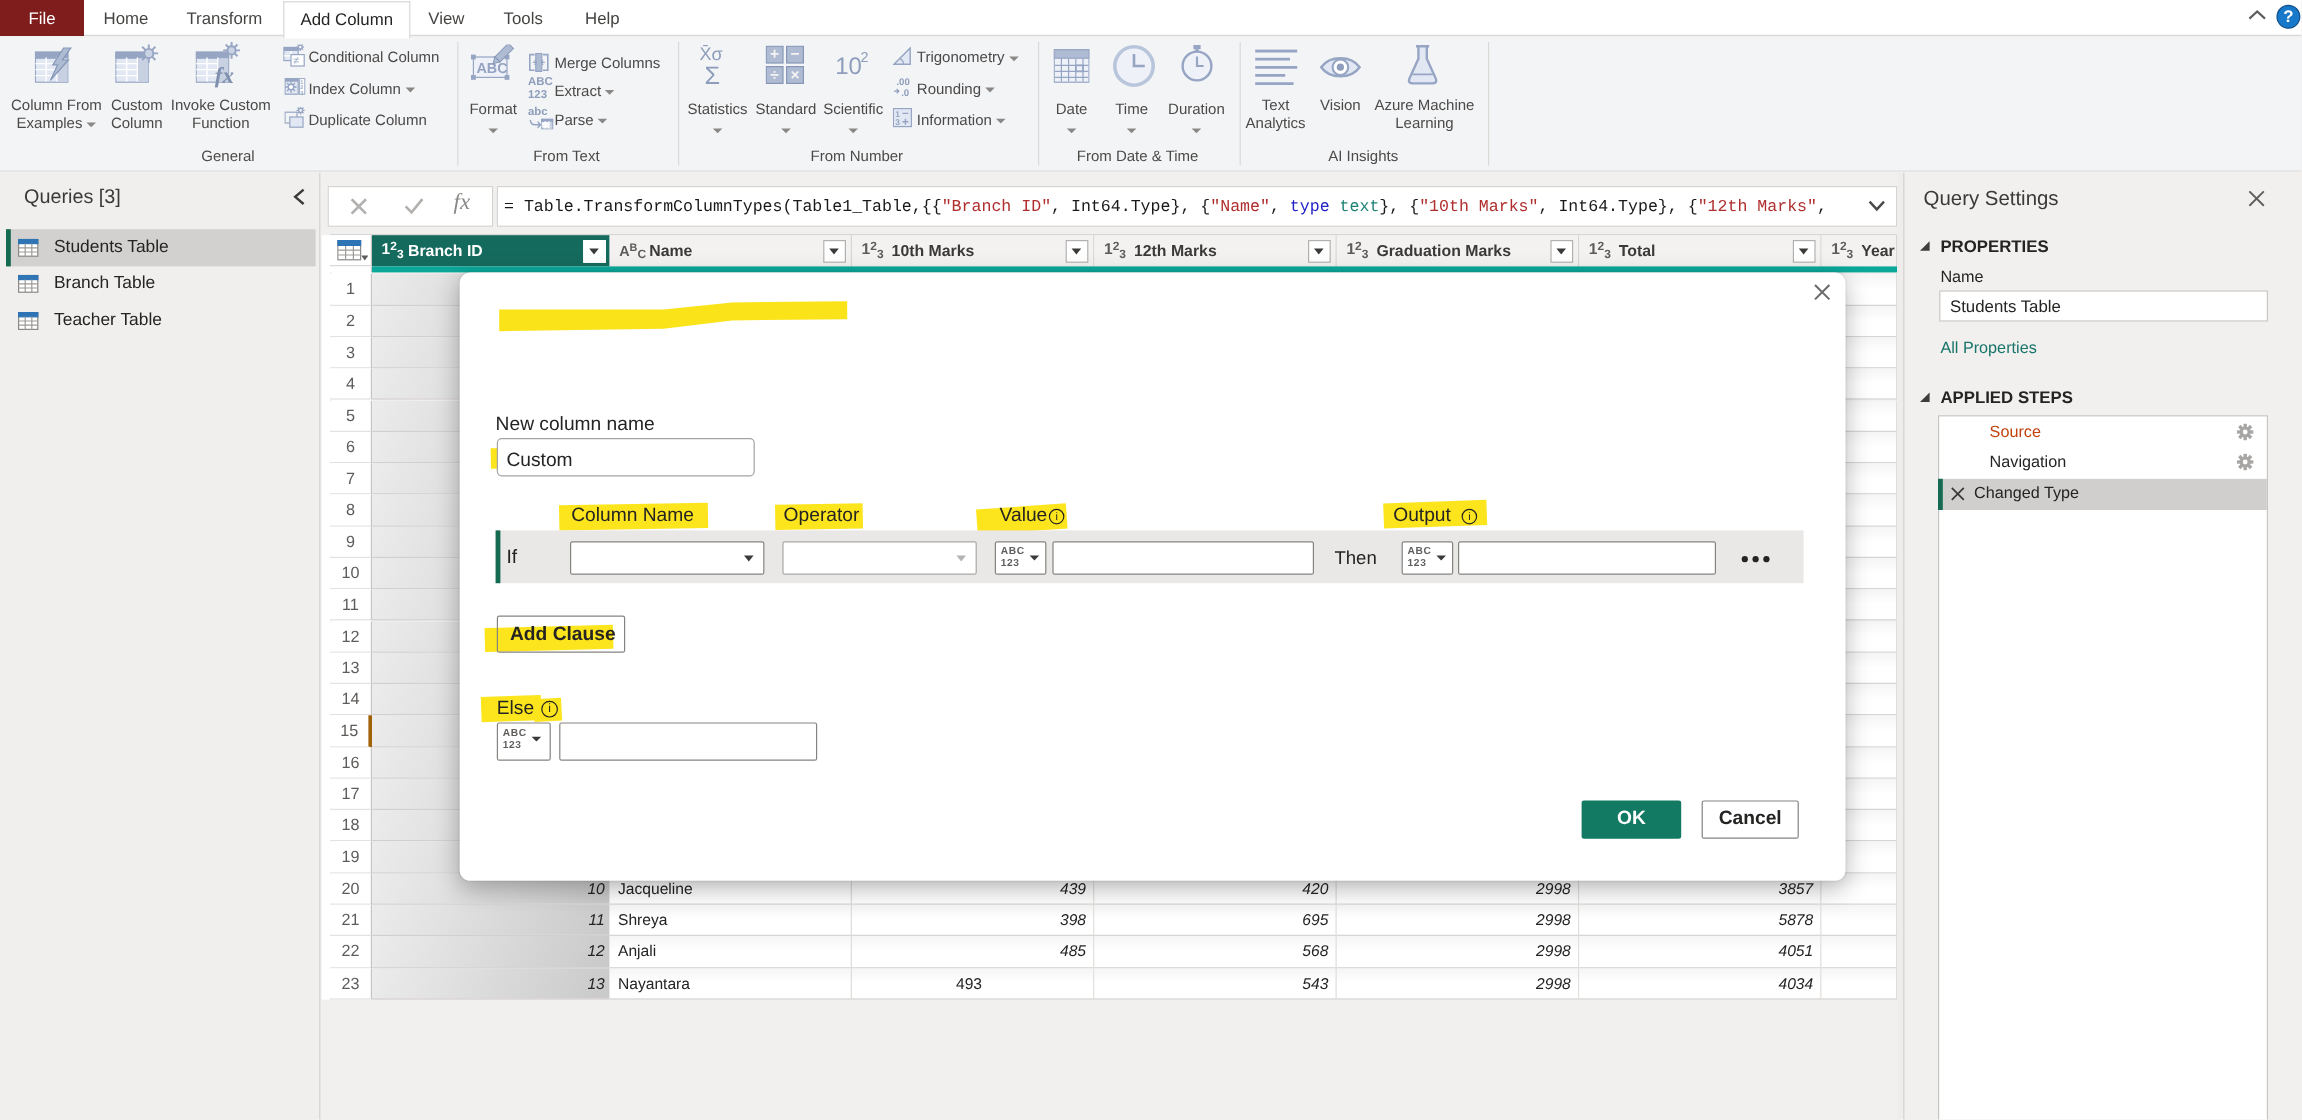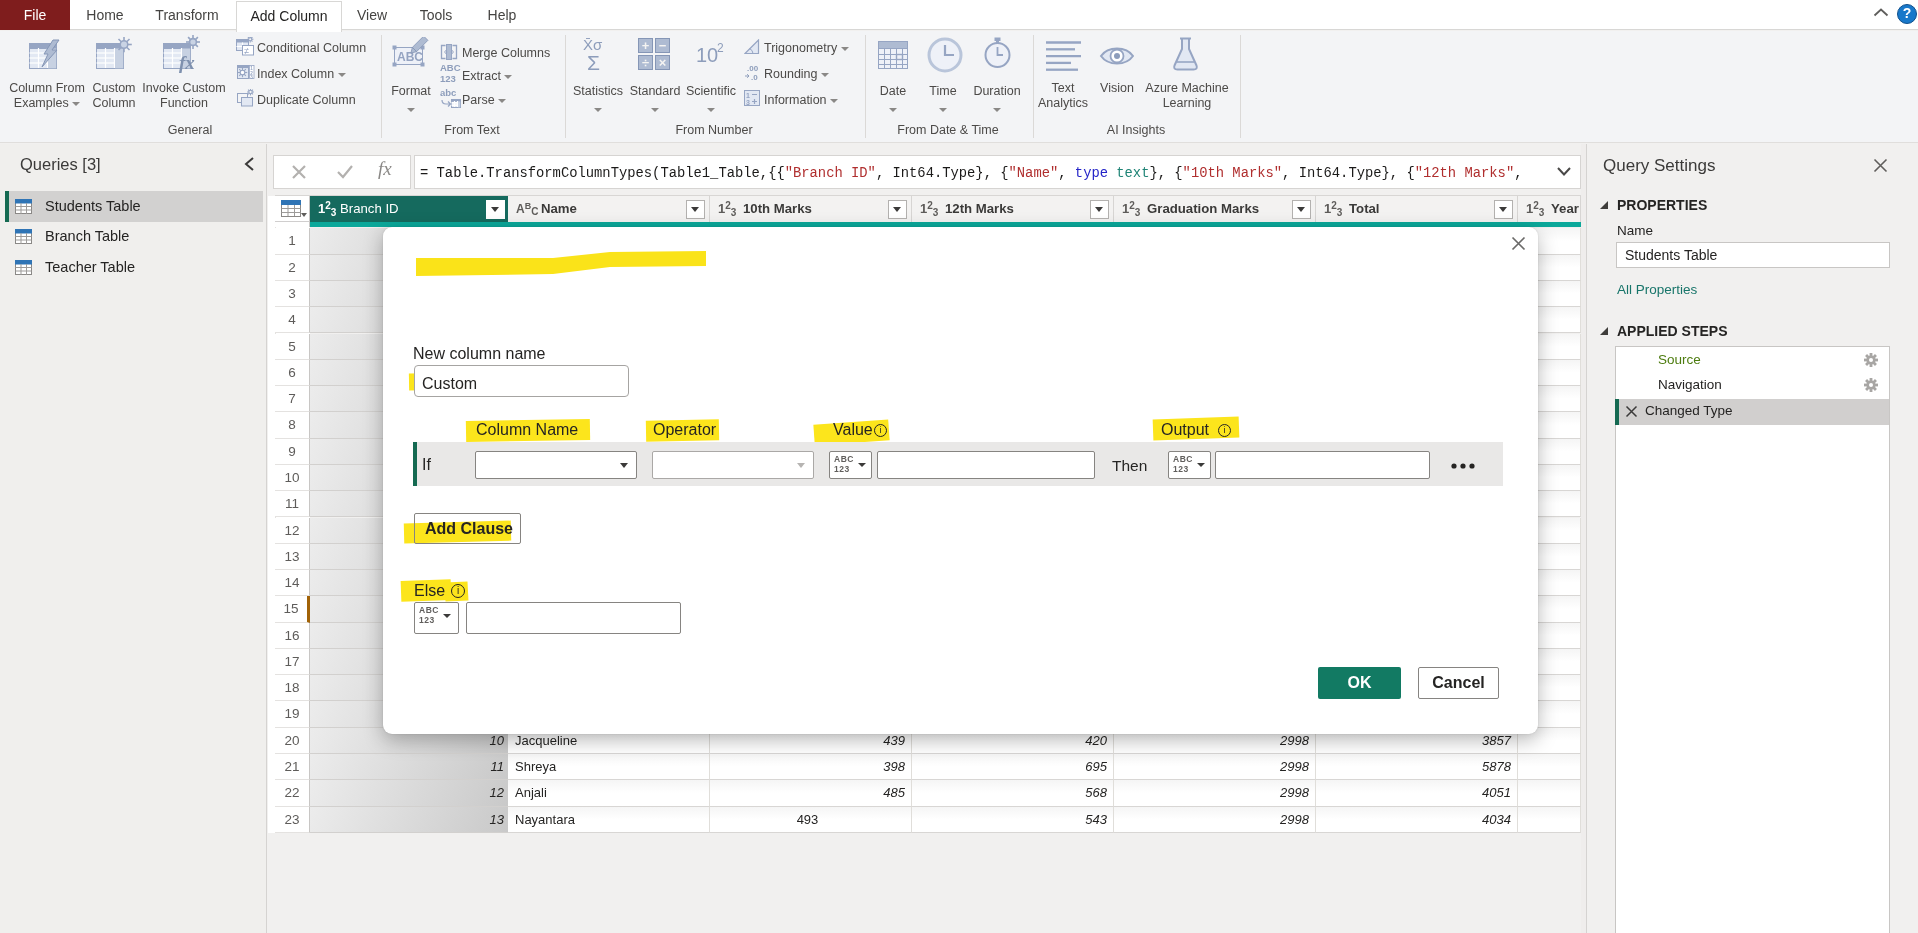--- a/index.html
+++ b/index.html
@@ -327,21 +327,21 @@
 <div class="a" style="left:275px;top:195px;width:1306px;height:1px;background:#d8d6d4"></div>
 <div class="a" style="left:275px;top:196px;width:35px;height:26px;background:#fff;border-right:1px solid #c8c6c4;border-bottom:1px solid #d0cece"></div>
 <svg class="a" style="left:281px;top:200px" width="26" height="19">
     <rect x="0.5" y="0.5" width="19" height="16" fill="#fff" stroke="#8a8886"></rect>
     <rect x="0.5" y="0.5" width="19" height="4" fill="#2f74b5" stroke="#2f74b5"></rect>
     <path d="M0.5,8.5H19.5 M0.5,12.5H19.5 M7,5V16 M13.5,5V16" stroke="#9d9b99" stroke-width="1" fill="none"></path>
     <polygon points="20,13 26,13 23,17" fill="#5f5e5c"></polygon>
   </svg>
 <div class="a" style="left:310px;top:196px;width:198px;height:26px;background:#156a5e"></div>
 <div class="a" style="left:318px;top:200px;color:#fff;font-size:13px;font-weight:bold">1<span style="font-size:10px;vertical-align:4px">2</span><span style="font-size:10px;vertical-align:-3px">3</span></div>
-<div class="a" style="left:340px;top:201px;color:#fff;font-size:13.2px;font-weight:normal">Branch ID</div>
+<div class="a" style="left:340px;top:201px;color:#fff;font-size:13.2px;font-weight:bold">Branch ID</div>
 <div class="a" style="left:486px;top:199.5px;width:19px;height:19px;background:#fff;border:1px solid #fff"></div>
 <div class="a" style="left:491px;top:207px;width:0;height:0;border-left:4.5px solid transparent;border-right:4.5px solid transparent;border-top:5px solid #3b3a39"></div>
 <div class="a" style="left:508px;top:196px;width:202px;height:26px;background:#f3f2f1;border-right:1px solid #d7d5d3"></div>
 <div class="a" style="left:516px;top:201px;color:#5e5c5a;font-size:12px;font-weight:bold">A<span style="font-size:9px;vertical-align:4px">B</span><span style="font-size:10px;vertical-align:-2px">C</span></div>
 <div class="a" style="left:541px;top:201px;color:#3b3a39;font-size:13.2px;font-weight:bold;width:169px;overflow:hidden;white-space:nowrap">Name</div>
 <div class="a" style="left:686px;top:199.5px;width:19px;height:19px;background:#fff;border:1px solid #b3b1af"></div>
 <div class="a" style="left:691px;top:207px;width:0;height:0;border-left:4.5px solid transparent;border-right:4.5px solid transparent;border-top:5px solid #3b3a39"></div>
 <div class="a" style="left:710px;top:196px;width:202px;height:26px;background:#f3f2f1;border-right:1px solid #d7d5d3"></div>
 <div class="a" style="left:718px;top:200px;color:#5e5c5a;font-size:13px;font-weight:bold">1<span style="font-size:10px;vertical-align:4px">2</span><span style="font-size:10px;vertical-align:-3px">3</span></div>
 <div class="a" style="left:743px;top:201px;color:#3b3a39;font-size:13.2px;font-weight:bold;width:169px;overflow:hidden;white-space:nowrap">10th Marks</div>
@@ -582,21 +582,21 @@
     <path d="M1.5,1.5 L13.5,13.5 M13.5,1.5 L1.5,13.5" stroke="#605e5c" stroke-width="1.6" fill="none"></path>
   </svg>
 <div class="a tri" style="left:1600px;top:201px"></div>
 <div class="a" style="left:1617px;top:197px;font-size:14px;font-weight:bold;color:#252423">PROPERTIES</div>
 <div class="a" style="left:1617px;top:223px;font-size:13.5px;color:#252423">Name</div>
 <div class="a" style="left:1616px;top:242px;width:274px;height:26px;background:#fff;border:1px solid #c8c6c4;font-size:14px;color:#252423;line-height:24px;padding-left:8px">Students Table</div>
 <div class="a" style="left:1617px;top:282px;font-size:13.5px;color:#18756a">All Properties</div>
 <div class="a tri" style="left:1600px;top:327px"></div>
 <div class="a" style="left:1617px;top:323px;font-size:14px;font-weight:bold;color:#252423">APPLIED STEPS</div>
 <div class="a" style="left:1615px;top:346px;width:275px;height:600px;background:#fff;border:1px solid #c8c6c4"></div>
-<div class="a" style="left:1658px;top:352px;font-size:13.5px;color:#4d7c0f">Source</div>
+<div class="a" style="left:1658px;top:352px;font-size:13.5px;color:#c2410c">Source</div>
 <svg class="a" style="left:1864px;top:353px" width="14" height="14">
     <rect x="5.6" y="0" width="2.8" height="3.4" fill="#a8a6a4" transform="rotate(0 7 7)"></rect>
     <rect x="5.6" y="0" width="2.8" height="3.4" fill="#a8a6a4" transform="rotate(45 7 7)"></rect>
     <rect x="5.6" y="0" width="2.8" height="3.4" fill="#a8a6a4" transform="rotate(90 7 7)"></rect>
     <rect x="5.6" y="0" width="2.8" height="3.4" fill="#a8a6a4" transform="rotate(135 7 7)"></rect>
     <rect x="5.6" y="0" width="2.8" height="3.4" fill="#a8a6a4" transform="rotate(180 7 7)"></rect>
     <rect x="5.6" y="0" width="2.8" height="3.4" fill="#a8a6a4" transform="rotate(225 7 7)"></rect>
     <rect x="5.6" y="0" width="2.8" height="3.4" fill="#a8a6a4" transform="rotate(270 7 7)"></rect>
     <rect x="5.6" y="0" width="2.8" height="3.4" fill="#a8a6a4" transform="rotate(315 7 7)"></rect>
     <circle cx="7" cy="7" r="4.6" fill="#a8a6a4"></circle>

